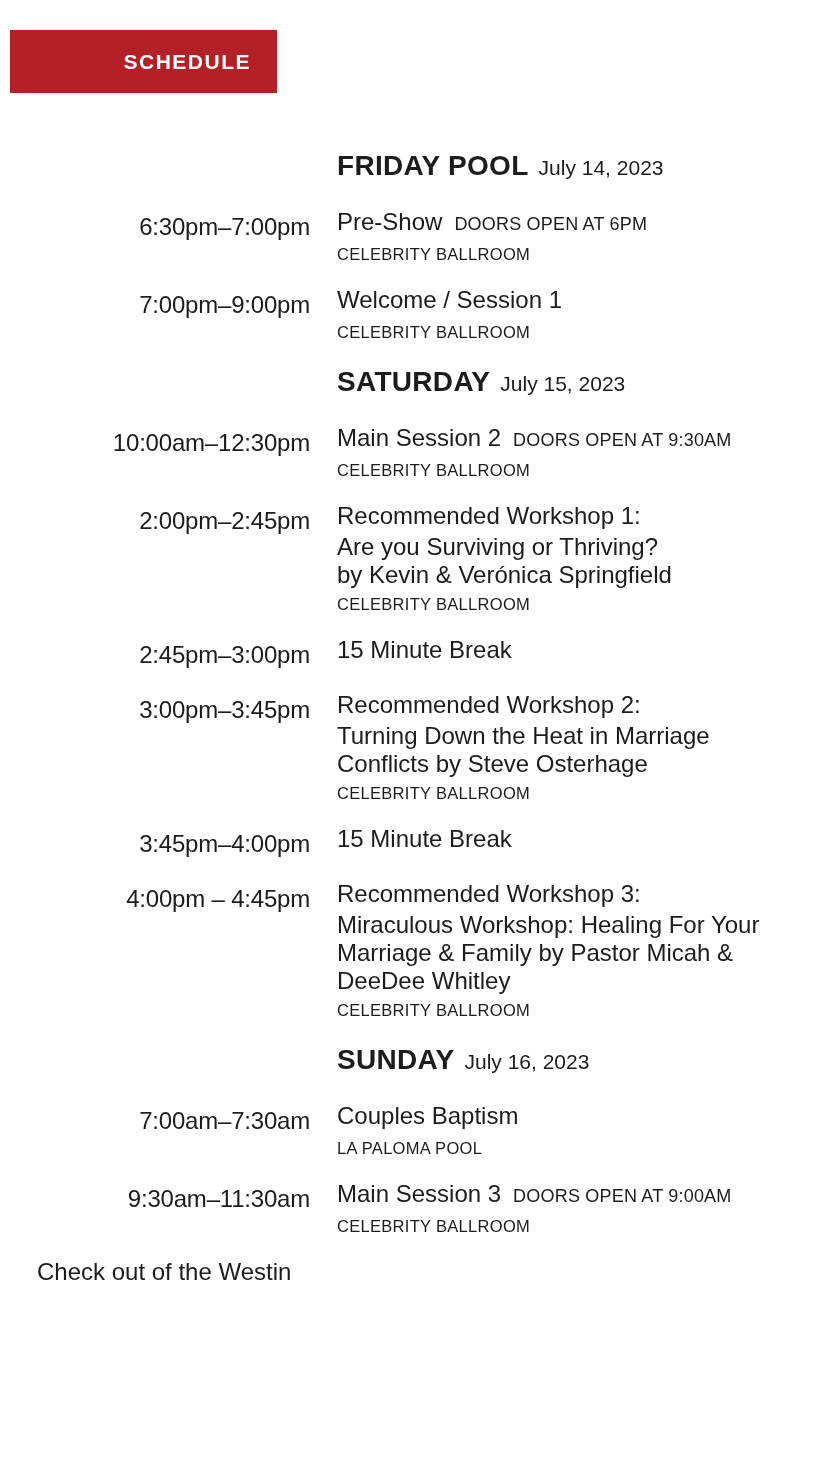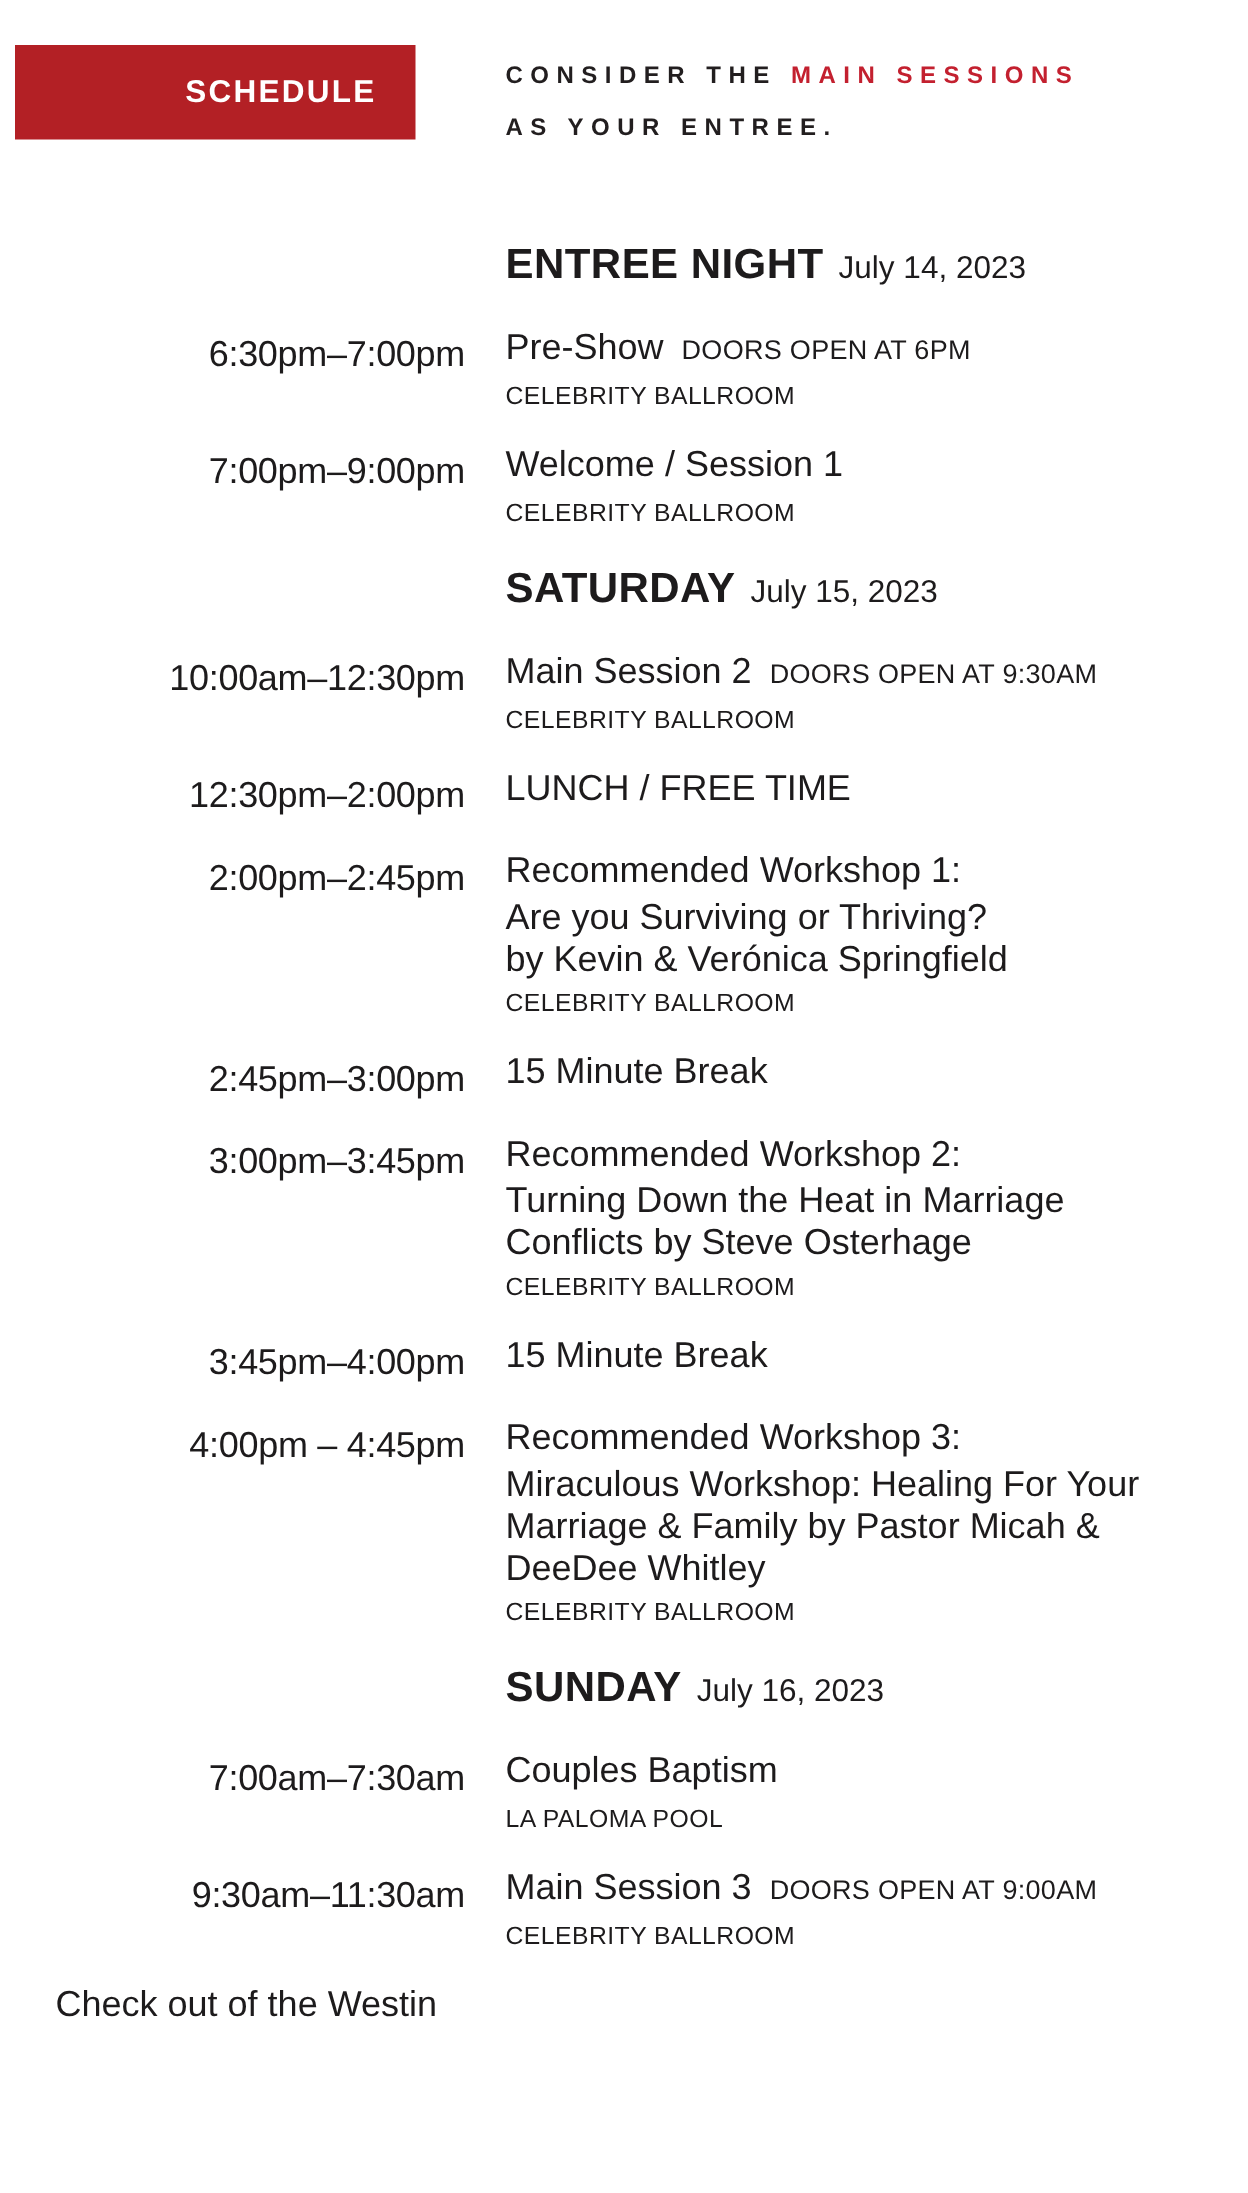--- a/index.html
+++ b/index.html
@@ -82,30 +82,26 @@
 </style>
 </head>
 <body>
 
 <div class="page">
 
   <div class="hero">
     <div class="badge" style="background: rgb(179, 32, 37);">
       <span class="badge-label" style="color: rgb(255, 255, 255); text-align: right;">SCHEDULE</span>
     </div>
-    <div class="tagline" style="color: rgb(34, 30, 31);">
-      <div><span>CONSIDER THE </span><span class="hl" style="color: rgb(195, 32, 47);">MAIN SESSIONS</span></div>
-      <div>AS YOUR ENTREE.</div>
-    </div>
   </div>
 
   <div>
   <section class="day-section">
     <header class="day-header">
-      <span class="day-name">ENTREE NIGHT</span><span class="day-date">July 14, 2023</span>
+      <span class="day-name">FRIDAY POOL</span><span class="day-date">July 14, 2023</span>
     </header>
     <div>
   <div class="event-row">
     <div class="event-time">6:30pm–7:00pm</div>
     <div class="event-body">
       <div class="event-title-line">
         <span class="event-title">Pre-Show</span><span class="event-note">DOORS OPEN AT 6PM</span>
       </div>
 
       <div class="event-venue">CELEBRITY BALLROOM</div>
@@ -135,29 +131,20 @@
     <div class="event-time">10:00am–12:30pm</div>
     <div class="event-body">
       <div class="event-title-line">
         <span class="event-title">Main Session 2</span><span class="event-note">DOORS OPEN AT 9:30AM</span>
       </div>
 
       <div class="event-venue">CELEBRITY BALLROOM</div>
     </div>
   </div>
 
-  <div class="event-row">
-    <div class="event-time">12:30pm–2:00pm</div>
-    <div class="event-body">
-      <div class="event-title-line">
-        <span class="event-title">LUNCH / FREE TIME</span>
-      </div>
-
-    </div>
-  </div>
 
   <div class="event-row">
     <div class="event-time">2:00pm–2:45pm</div>
     <div class="event-body">
       <div class="event-title-line">
         <span class="event-title">Recommended Workshop 1:</span>
       </div>
       <div>
                 <div class="event-detail">Are you Surviving or Thriving?</div>
                 <div class="event-detail">by Kevin &amp; Verónica Springfield</div>

